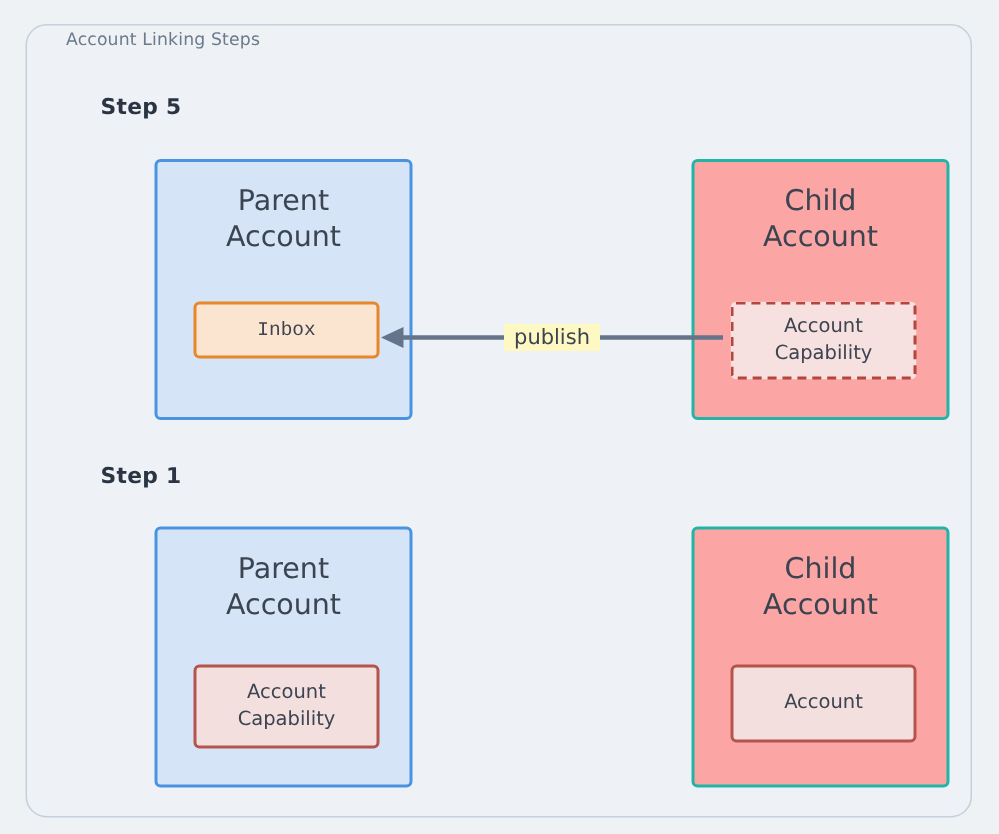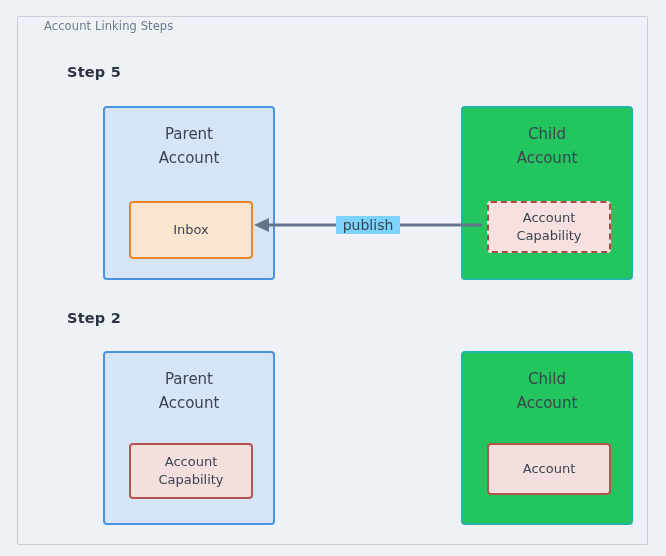--- a/index.html
+++ b/index.html
@@ -17,21 +17,21 @@
 
   
   #diagram-frame {
     position: absolute;
     left: 17px;
     top: 16px;
     width: 631px;
     height: 529px;
     box-sizing: border-box;
     border: 1px solid #c5cfdb;
-    border-radius: 1px;
+    border-radius: 14px;
     background: #eef2f6;
   }
   #frame-legend {
     position: absolute;
     left: 22px;
     top: 2px;
     font-size: 11.5px;
     color: #6b7a8c;
     background: #eef2f5;
     padding: 0 4px;
@@ -55,30 +55,30 @@
     position: absolute;
     box-sizing: border-box;
     border-radius: 4px;
   }
   .account-box-title {
     position: absolute;
     left: 0;
     right: 0;
     top: 14px;
     text-align: center;
-    font-size: 15px;
+    font-size: 19px;
     line-height: 24px;
     color: #3b4450;
   }
   .parent-box {
     background: #d6e4f7;
     border: 2px solid #4a93e0;
   }
   .child-box {
-    background: #22c55e;
+    background: #fca5a5;
     border: 2px solid #22b5a6;
   }
 
   #parent-box-1 { left: 85px;  top: 89px;  width: 172px; height: 174px; }
   #child-box-1  { left: 443px; top: 89px;  width: 172px; height: 174px; }
   #parent-box-2 { left: 85px;  top: 334px; width: 172px; height: 174px; }
   #child-box-2  { left: 443px; top: 334px; width: 172px; height: 174px; }
 
   
   .inner-box {
@@ -99,21 +99,21 @@
   }
   .capability-dashed {
     background: #f6e0e0;
     border: 2px dashed #b5453f;
   }
   .capability-solid {
     background: #f4dfdf;
     border: 2px solid #b5534d;
   }
 
-  #inbox-1      { left: 24px; top: 93px; width: 124px; height: 58px; }
+  #inbox-1      { left: 24px; top: 93px; width: 124px; height: 38px; font-family: Liberation Mono, monospace; }
   #capability-1 { left: 24px; top: 93px; width: 124px; height: 52px; }
   #capability-2 { left: 24px; top: 90px; width: 124px; height: 56px; }
   #account-2    { left: 24px; top: 90px; width: 124px; height: 52px; }
 
   
   .connector {
     position: absolute;
     left: 236px;
     width: 228px;
     height: 44px;
@@ -125,21 +125,21 @@
 
   .connector svg { position: absolute; left: 0; top: 0; }
 
   .connector-label {
     position: absolute;
     left: 0;
     right: 0;
     text-align: center;
     font-size: 14px;
     color: #3b4450;
-    background: #7dd3fc;
+    background: #fef9c3;
     padding: 0 7px;
     width: fit-content;
     margin: 0 auto;
     line-height: 18px;
   }
 </style>
 </head>
 <body>
 
 <div id="diagram-frame">
@@ -172,21 +172,21 @@
   </div>
 
   <div class="connector" id="connector-1">
     <svg width="228" height="44" viewBox="0 0 228 44">
       <line x1="14" y1="22" x2="228" y2="22" stroke="#64748b" stroke-width="3"></line>
       <polygon points="0,22 15,15 15,29" fill="#64748b"></polygon>
     </svg>
     <div class="connector-label">publish</div>
   </div>
 
-  <div class="step-label" id="step-2-label">Step 2</div>
+  <div class="step-label" id="step-2-label">Step 1</div>
 
   <div class="account-box parent-box" id="parent-box-2">
     <div class="account-box-title">
       <span>Parent</span><br>
       <span>Account</span>
     </div>
     <div class="inner-box capability-solid" id="capability-2">
       <span>
         <span>Account</span><br>
         <span>Capability</span>

